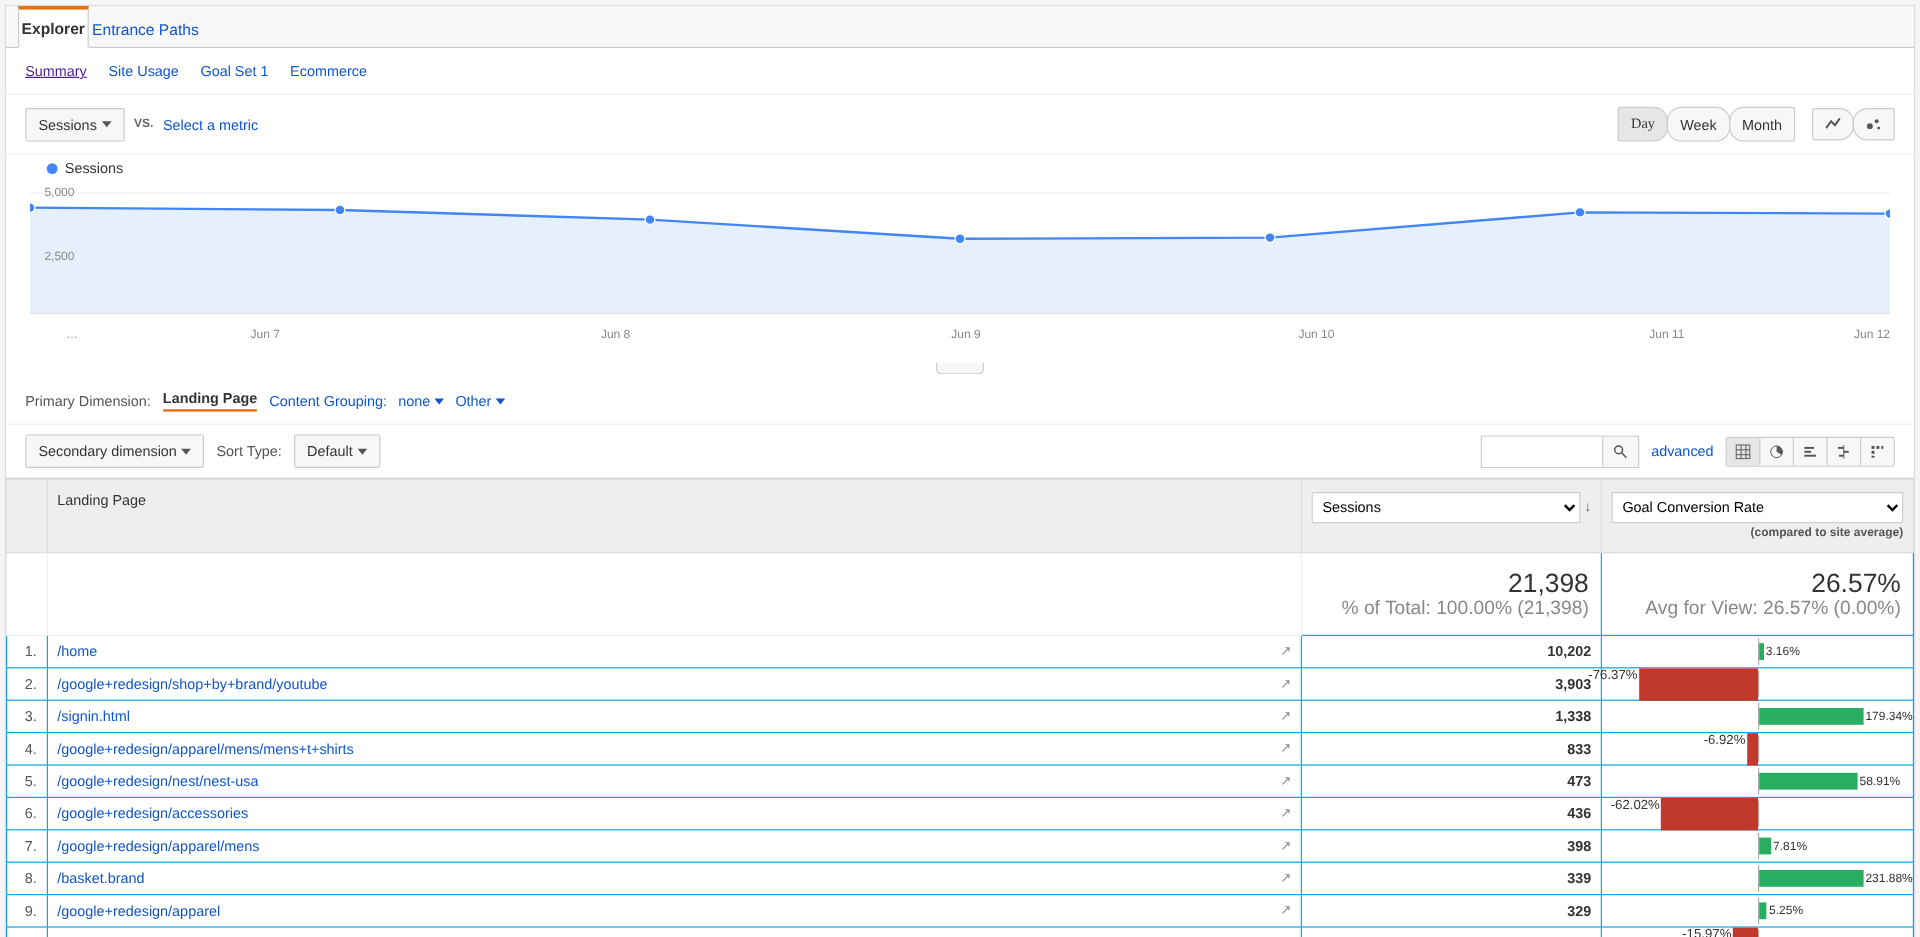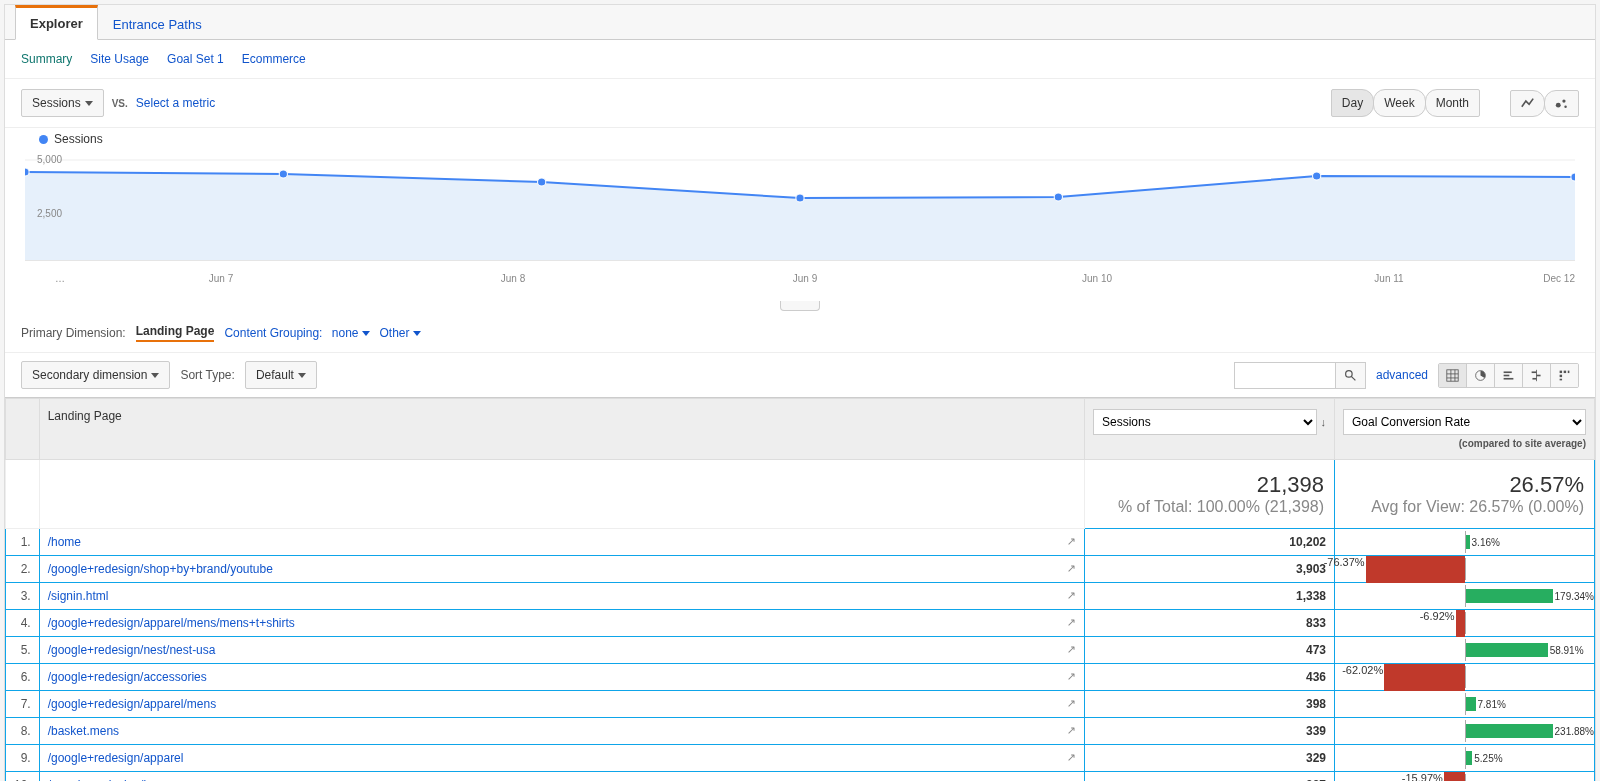--- a/index.html
+++ b/index.html
@@ -1,33 +1,33 @@
 <!DOCTYPE html>
 <html><head>
 <meta charset="utf-8">
 <style>
   * { box-sizing: border-box; margin: 0; padding: 0; }
   body { font-family: Arial, Helvetica, sans-serif; font-size: 12px; color: #333; background: #f5f5f5; }
   .page { background: #fff; border: 1px solid #ddd; margin: 4px; }
   
   .main-tabs { border-bottom: 1px solid #ccc; padding-left: 10px; display: flex; align-items: flex-end; background: #f7f7f7;}
-  .main-tab { padding: 8px 14px; cursor: pointer; font-size: 13px; color: #1155cc; border: 1px solid transparent; border-bottom: none; margin-bottom: -1px; text-align: center;}
+  .main-tab { padding: 8px 2px; cursor: pointer; font-size: 13px; color: #1155cc; border: 1px solid transparent; border-bottom: none; margin-bottom: -1px; text-align: center;}
   .main-tab.active { background: #fff; color: #333; font-weight: bold; border: 1px solid #ccc; border-bottom: 1px solid #fff; border-top: 3px solid #e8710a;}
   
   .sub-tabs { display: flex; gap: 18px; padding: 12px 16px; border-bottom: 1px solid #eee; }
   .sub-tab { color: #1155cc; cursor: pointer; }
-  .sub-tab.active { color: #0f766e; font-weight: normal; }
+  .sub-tab.active { color: #4c1d95; font-weight: normal; text-decoration: underline; }
   
   .toolbar-row { display: flex; align-items: center; padding: 10px 16px; border-bottom: 1px solid #eee; gap: 8px;}
   .btn { background: #f7f7f7; border: 1px solid #ccc; border-radius: 2px; padding: 6px 10px; cursor: pointer; display:inline-flex; align-items:center; gap:4px; color: #333;}
   .link { color: #1155cc; cursor: pointer; }
   .spacer { flex: 1; }
   .btn-group { display: inline-flex; }
   .btn-group .btn { border-radius: 12px; margin-left: -1px;}
-  .btn-group .btn:first-child { border-top-left-radius: 2px; border-bottom-left-radius: 2px; margin-left: 16px;}
+  .btn-group .btn:first-child { border-top-left-radius: 2px; border-bottom-left-radius: 2px; margin-left: 0; font-family: Liberation Serif, serif;}
   .btn-group .btn:last-child { border-top-right-radius: 2px; border-bottom-right-radius: 2px;}
   .btn.active { background: #e6e6e6; }
   .caret { width: 0; height: 0; border-left: 4px solid transparent; border-right: 4px solid transparent; border-top: 5px solid #555; display:inline-block;}
   
   .chart-wrap { padding: 4px 20px 0 20px; }
   .legend-row { display:flex; align-items:center; gap:6px; color:#333; padding-left: 14px; }
   .dot { width:9px; height:9px; border-radius:50%; background:#4285f4; display:inline-block;}
   .chart { height: 150px; position: relative; margin-top: 4px;}
   .ylabel { position:absolute; left: 0; font-size: 10px; color: #888; }
   .chart-svg { width: 100%; height: 120px; }
@@ -144,21 +144,21 @@
             <circle cx="1500" cy="27" r="4" fill="#4285f4" stroke="#fff" stroke-width="1"></circle>
           </g>
       </svg>
       <div class="xlabels" id="xlabels">
           <span style="flex: 0 0 20px; text-align: left;">…</span>
           <span style="flex: 1 1 0%;">Jun 7</span>
           <span style="flex: 1 1 0%;">Jun 8</span>
           <span style="flex: 1 1 0%;">Jun 9</span>
           <span style="flex: 1 1 0%;">Jun 10</span>
           <span style="flex: 1 1 0%;">Jun 11</span>
-          <span style="flex: 0 0 40px; text-align: right;">Dec 12</span>
+          <span style="flex: 0 0 40px; text-align: right;">Jun 12</span>
         </div>
     </div>
   </div>
   <div class="chart-tab-handle"><span class="chart-tab-handle-inner"></span></div>
 
   <div class="dim-row">
     <span class="dim-label">Primary Dimension:</span>
     <span class="dim-value">Landing Page</span>
     <span class="dim-link">
       <span>Content Grouping:</span>&nbsp;<span>none</span>
@@ -364,21 +364,21 @@
               <div class="bar-neg-zone"></div>
               <div class="bar-pos-zone">
                 <div class="bar-pos" style="width: 7.81%;"></div>
                 <span class="bar-label-pos">7.81%</span>
               </div>
             </div>
           </td>
         </tr>
         <tr>
           <td class="col-num">8.</td>
-          <td><span class="page-link">/basket.mens</span><span class="ext-icon">↗</span></td>
+          <td><span class="page-link">/basket.brand</span><span class="ext-icon">↗</span></td>
           <td class="col-sess" style="text-align: right; font-weight: bold;">339</td>
           <td class="col-conv">
             <div class="bar-cell">
               <div class="bar-neg-zone"></div>
               <div class="bar-pos-zone">
                 <div class="bar-pos" style="width: 100%;"></div>
                 <span class="bar-label-pos">231.88%</span>
               </div>
             </div>
           </td>

